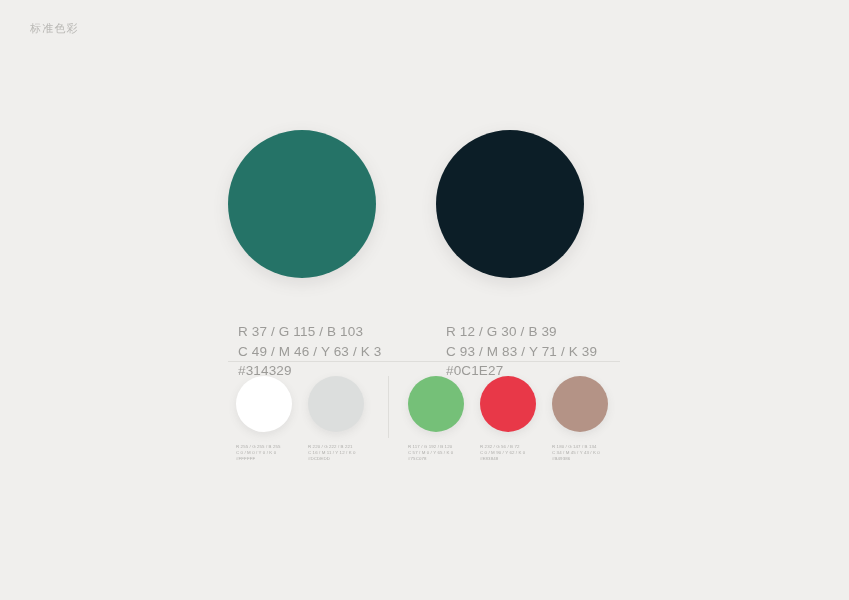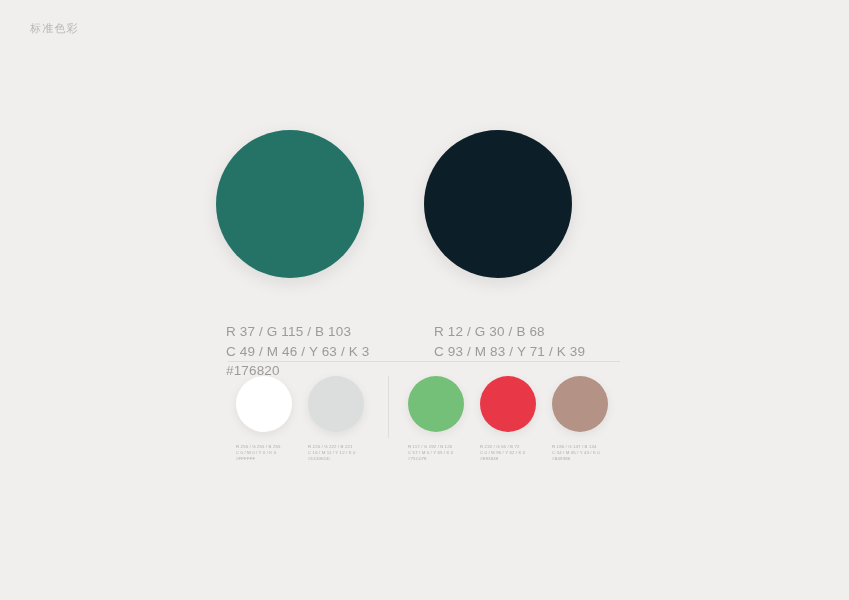--- a/index.html
+++ b/index.html
@@ -25,21 +25,21 @@
     font-size: 11px;
     letter-spacing: 1.2px;
     color: #B9B8B5;
     font-family: "DejaVu Sans", sans-serif;
     white-space: nowrap;
   }
 
   
   .primary-row {
     position: absolute;
-    left: 216px;
+    left: 228px;
     top: 130px;
     width: 400px;
     display: flex;
     gap: 16px;
   }
   .primary-item {
     width: 248px;
     display: block;
   }
   .primary-dot {
@@ -121,29 +121,30 @@
 
 <div class="page-title">标准色彩</div>
 
 <div class="primary-row">
 
   <div class="primary-item">
     <div class="primary-dot" style="background-color: rgb(37, 115, 103);"></div>
     <div class="primary-specs">
       <div>R 37 / G 115 / B 103</div>
       <div>C 49 / M 46 / Y 63 / K 3</div>
-      <div>#176820</div>
+      <div>#314329</div>
     </div>
   </div>
 
   <div class="primary-item">
     <div class="primary-dot" style="background-color: rgb(12, 30, 39);"></div>
     <div class="primary-specs">
-      <div>R 12 / G 30 / B 68</div>
+      <div>R 12 / G 30 / B 39</div>
       <div>C 93 / M 83 / Y 71 / K 39</div>
+      <div>#0C1E27</div>
     </div>
   </div>
 
 </div>
 
 <div class="h-divider" style="background-color: rgb(222, 221, 218);"></div>
 
 <div class="secondary-strip">
 
   <div class="swatch-group group-neutral">

